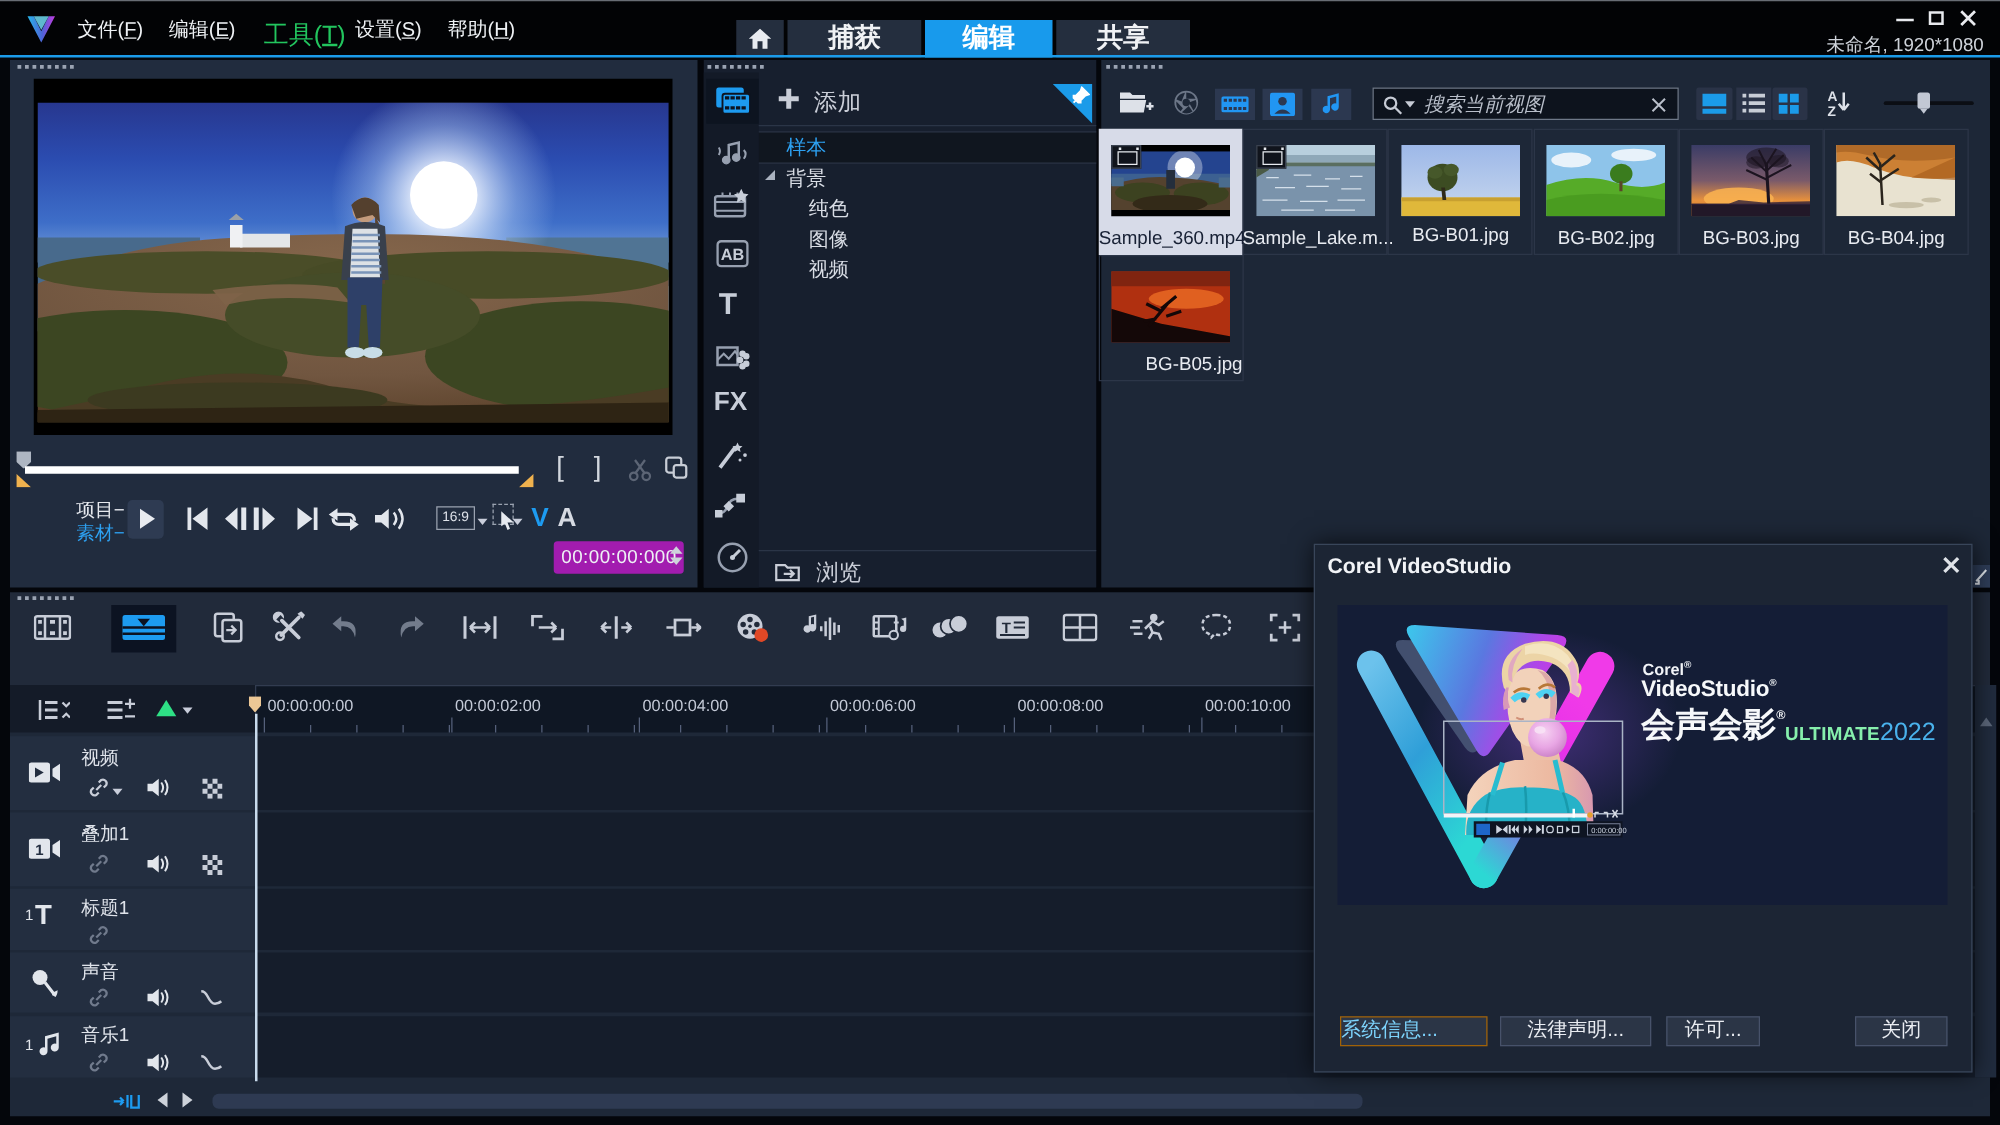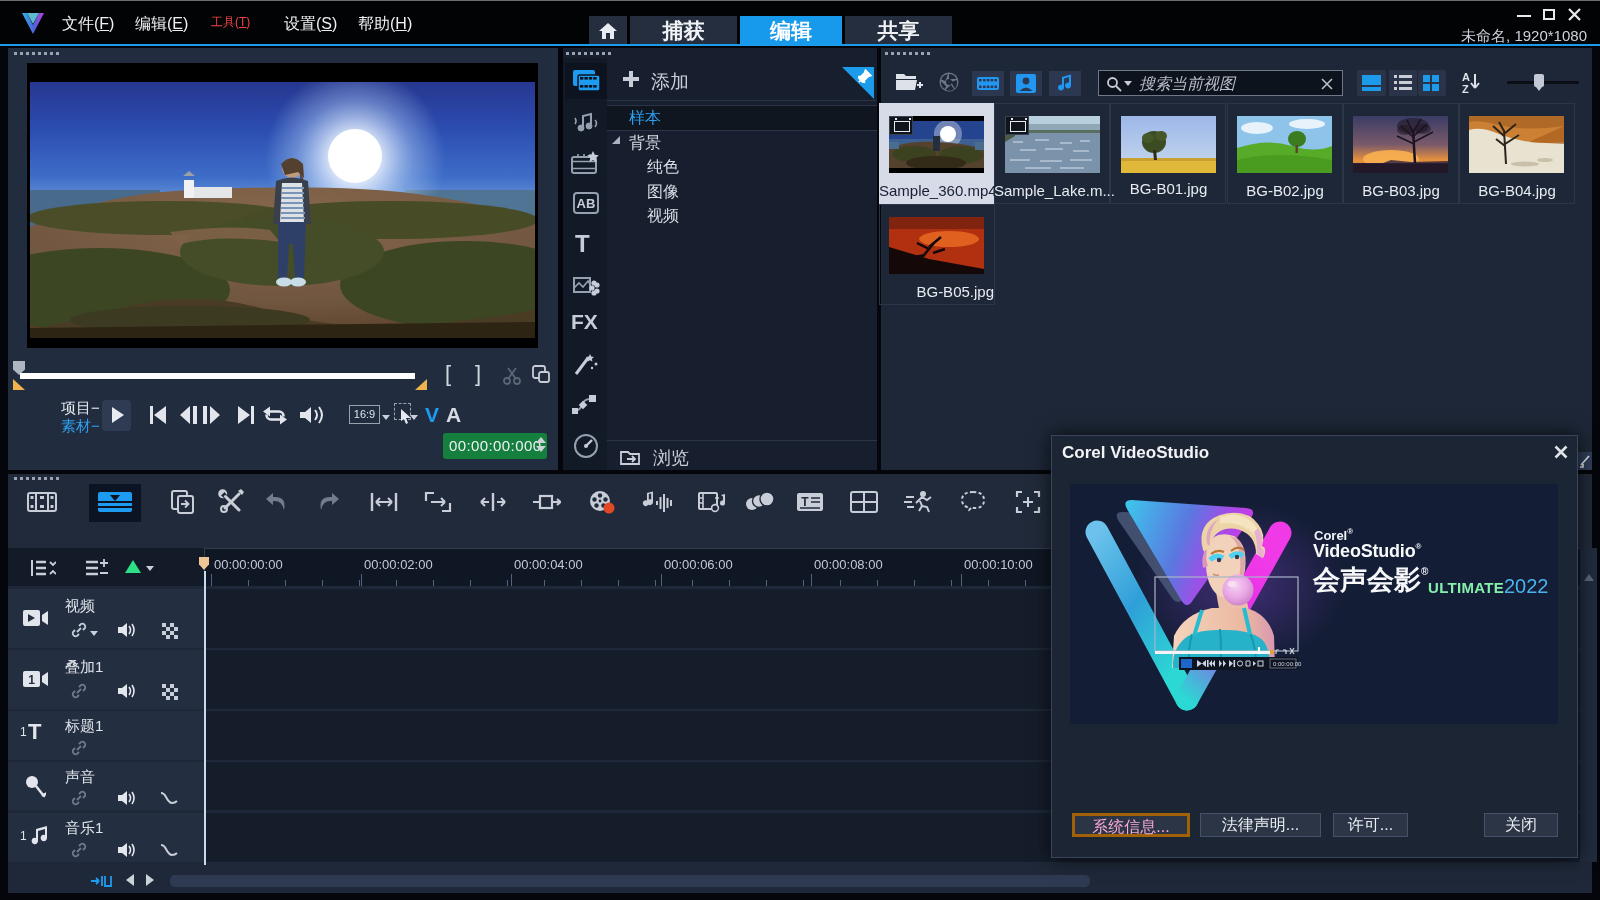--- a/index.html
+++ b/index.html
@@ -29,21 +29,21 @@
       <stop offset="0" stop-color="#27b6ea"></stop>
             <stop offset="0.55" stop-color="#4f63d8"></stop>
             <stop offset="1" stop-color="#c43be0"></stop>
     </linearGradient>
         </defs>
     <path d="M2 3 L13 24 L24 3 L19 3 L13 15 L7 3 Z" fill="url(#vlogo)"></path>
     <path d="M7 3 L13 14 L19 3 Z" fill="#6fd9f2" opacity="0.85"></path>
   </svg>
   <div class="abs" style="left:62px;top:13px;color:#eef1f4;font-size:16px;">文件(<u>F</u>)</div>
   <div class="abs" style="left:135px;top:13px;color:#eef1f4;font-size:16px;">编辑(<u>E</u>)</div>
-  <div class="abs" style="left:211px;top:13px;color:#ef4444;font-size:12px;">工具(<u>T</u>)</div>
+  <div class="abs" style="left:211px;top:13px;color:#22c55e;font-size:20px;">工具(<u>T</u>)</div>
   <div class="abs" style="left:284px;top:13px;color:#eef1f4;font-size:16px;">设置(<u>S</u>)</div>
   <div class="abs" style="left:358px;top:13px;color:#eef1f4;font-size:16px;">帮助(<u>H</u>)</div>
 
   <div class="abs" style="left:1517px;top:14px;width:14px;height:2px;background:#e8eaee;"></div>
   <div class="abs" style="left:1543px;top:8px;width:12px;height:11px;border:2px solid #e8eaee;"></div>
   <svg class="abs" style="left:1568px;top:7px;" width="13" height="13" viewBox="0 0 13 13">
         <path d="M1 1 L12 12 M12 1 L1 12" stroke="#e8eaee" stroke-width="2.2"></path>
       </svg>
   <div class="abs" style="left:1200px;top:26px;width:387px;text-align:right;color:#ced2d9;font-size:15px;">未命名, 1920*1080</div>
 </div>
@@ -156,21 +156,21 @@
   <div class="abs" style="left:341px;top:357px;width:31px;height:19px;border:1px solid #9aa2b0;color:#dfe3ea;font-size:11px;text-align:center;line-height:17px;">16:9</div>
   <div class="abs" style="left:374px;top:367px;width:0;height:0;border-top:5px solid #c9cedb;border-left:4px solid transparent;border-right:4px solid transparent;"></div>
   <div class="abs" style="left:386px;top:355px;width:17px;height:17px;border:1.5px dashed #9aa2b0;"></div>
   <svg class="abs" style="left:391px;top:360px;" width="14" height="16" viewBox="0 0 14 16">
         <path d="M2 1 L12 10 L7 10 L9 15 L7 16 L5 11 L2 13 Z" fill="#e6eaf0"></path>
       </svg>
   <div class="abs" style="left:402px;top:367px;width:0;height:0;border-top:5px solid #c9cedb;border-left:4px solid transparent;border-right:4px solid transparent;"></div>
   <div class="abs" style="left:417px;top:355px;color:#1d9bf0;font-size:21px;font-weight:bold;">V</div>
   <div class="abs" style="left:438px;top:355px;color:#d6dae2;font-size:21px;font-weight:bold;">A</div>
 
-  <div class="abs" style="left:435px;top:385px;width:104px;height:26px;background:#15803d;border-radius:3px;color:#eef1f5;font-size:15px;letter-spacing:0.4px;line-height:26px;">
+  <div class="abs" style="left:435px;top:385px;width:104px;height:26px;background:#a21caf;border-radius:3px;color:#eef1f5;font-size:15px;letter-spacing:0.4px;line-height:26px;">
         <span style="position:absolute;left:6px;">00:00:00:000</span>
       </div>
   <div class="abs" style="left:528px;top:389px;width:0;height:0;border-bottom:6px solid #cdd2da;border-left:5px solid transparent;border-right:5px solid transparent;"></div>
   <div class="abs" style="left:528px;top:398px;width:0;height:0;border-top:6px solid #cdd2da;border-left:5px solid transparent;border-right:5px solid transparent;"></div>
 </div>
 
 <div class="panel" id="nav" style="left:563px;top:48px;width:314px;height:422px;background:#171f2e;">
   <div class="dots" style="left:3px;top:4px;"><i></i><i></i><i></i><i></i><i></i><i></i><i></i><i></i></div>
   <div class="abs" style="left:0;top:10px;width:44px;height:412px;background:#131a27;"></div>
   <div class="abs" style="left:2px;top:15px;width:42px;height:36px;background:#0d1420;"></div>
@@ -874,19 +874,19 @@
       </g>
       <rect x="200" y="175" width="26" height="9" fill="none" stroke="#788098" stroke-width="0.8"></rect>
       <text x="203" y="182" font-size="6" fill="#cdd4e0" font-family="Liberation Sans">0:00:00:00</text>
     </svg>
     <div class="abs" style="left:244px;top:43px;color:#f2f4f8;font-size:13px;font-weight:bold;">Corel<span style="font-size:8px;vertical-align:6px;">®</span></div>
     <div class="abs" style="left:243px;top:57px;color:#f6f8fa;font-size:18px;font-weight:bold;letter-spacing:-0.2px;">VideoStudio<span style="font-size:8px;vertical-align:8px;">®</span></div>
     <div class="abs" style="left:243px;top:78px;color:#f6f8fa;font-size:27px;font-weight:bold;">会声会影<span style="font-size:10px;vertical-align:14px;">®</span></div>
     <div class="abs" style="left:358px;top:95px;color:#86efac;font-size:15px;font-weight:bold;letter-spacing:0.3px;">ULTIMATE</div>
     <div class="abs" style="left:434px;top:91px;color:#4ab2ec;font-size:20px;">2022</div>
   </div>
-  <div class="abs" style="left:20px;top:377px;width:118px;height:24px;background:#2b3546;border:3px solid #a16207;color:#f9a8d4;font-size:16px;text-align:center;line-height:22px;">系统信息...</div>
+  <div class="abs" style="left:20px;top:377px;width:118px;height:24px;background:#2b3546;border:1px solid #a16207;color:#7dd3fc;font-size:16px;line-height:22px;">系统信息...</div>
   <div class="abs" style="left:148px;top:377px;width:121px;height:24px;background:#2b3546;border:1px solid #47526a;color:#eaedf2;font-size:16px;text-align:center;line-height:22px;">法律声明...</div>
   <div class="abs" style="left:281px;top:377px;width:75px;height:24px;background:#2b3546;border:1px solid #47526a;color:#eaedf2;font-size:16px;text-align:center;line-height:22px;">许可...</div>
   <div class="abs" style="left:432px;top:377px;width:74px;height:24px;background:#2b3546;border:1px solid #47526a;color:#eaedf2;font-size:16px;text-align:center;line-height:22px;">关闭</div>
 </div>
 
 </div>
 
 </body></html>

